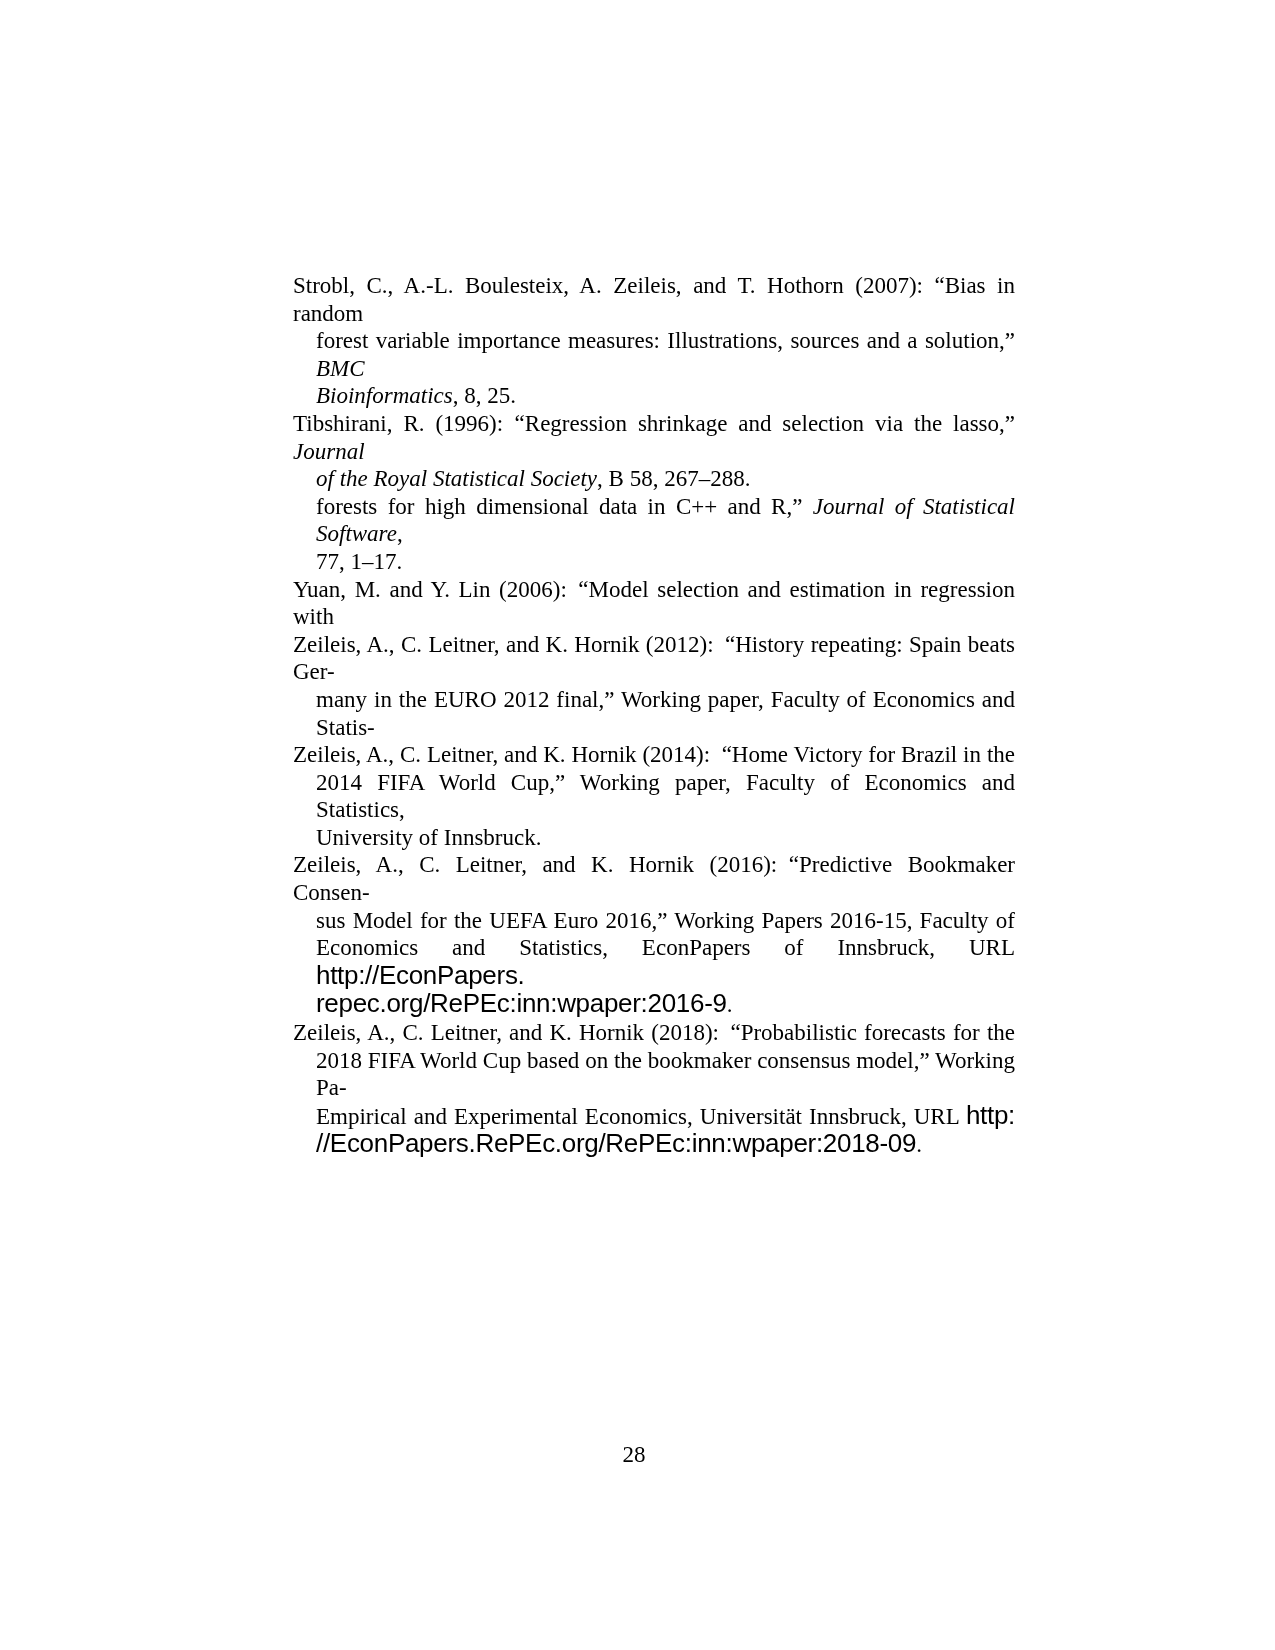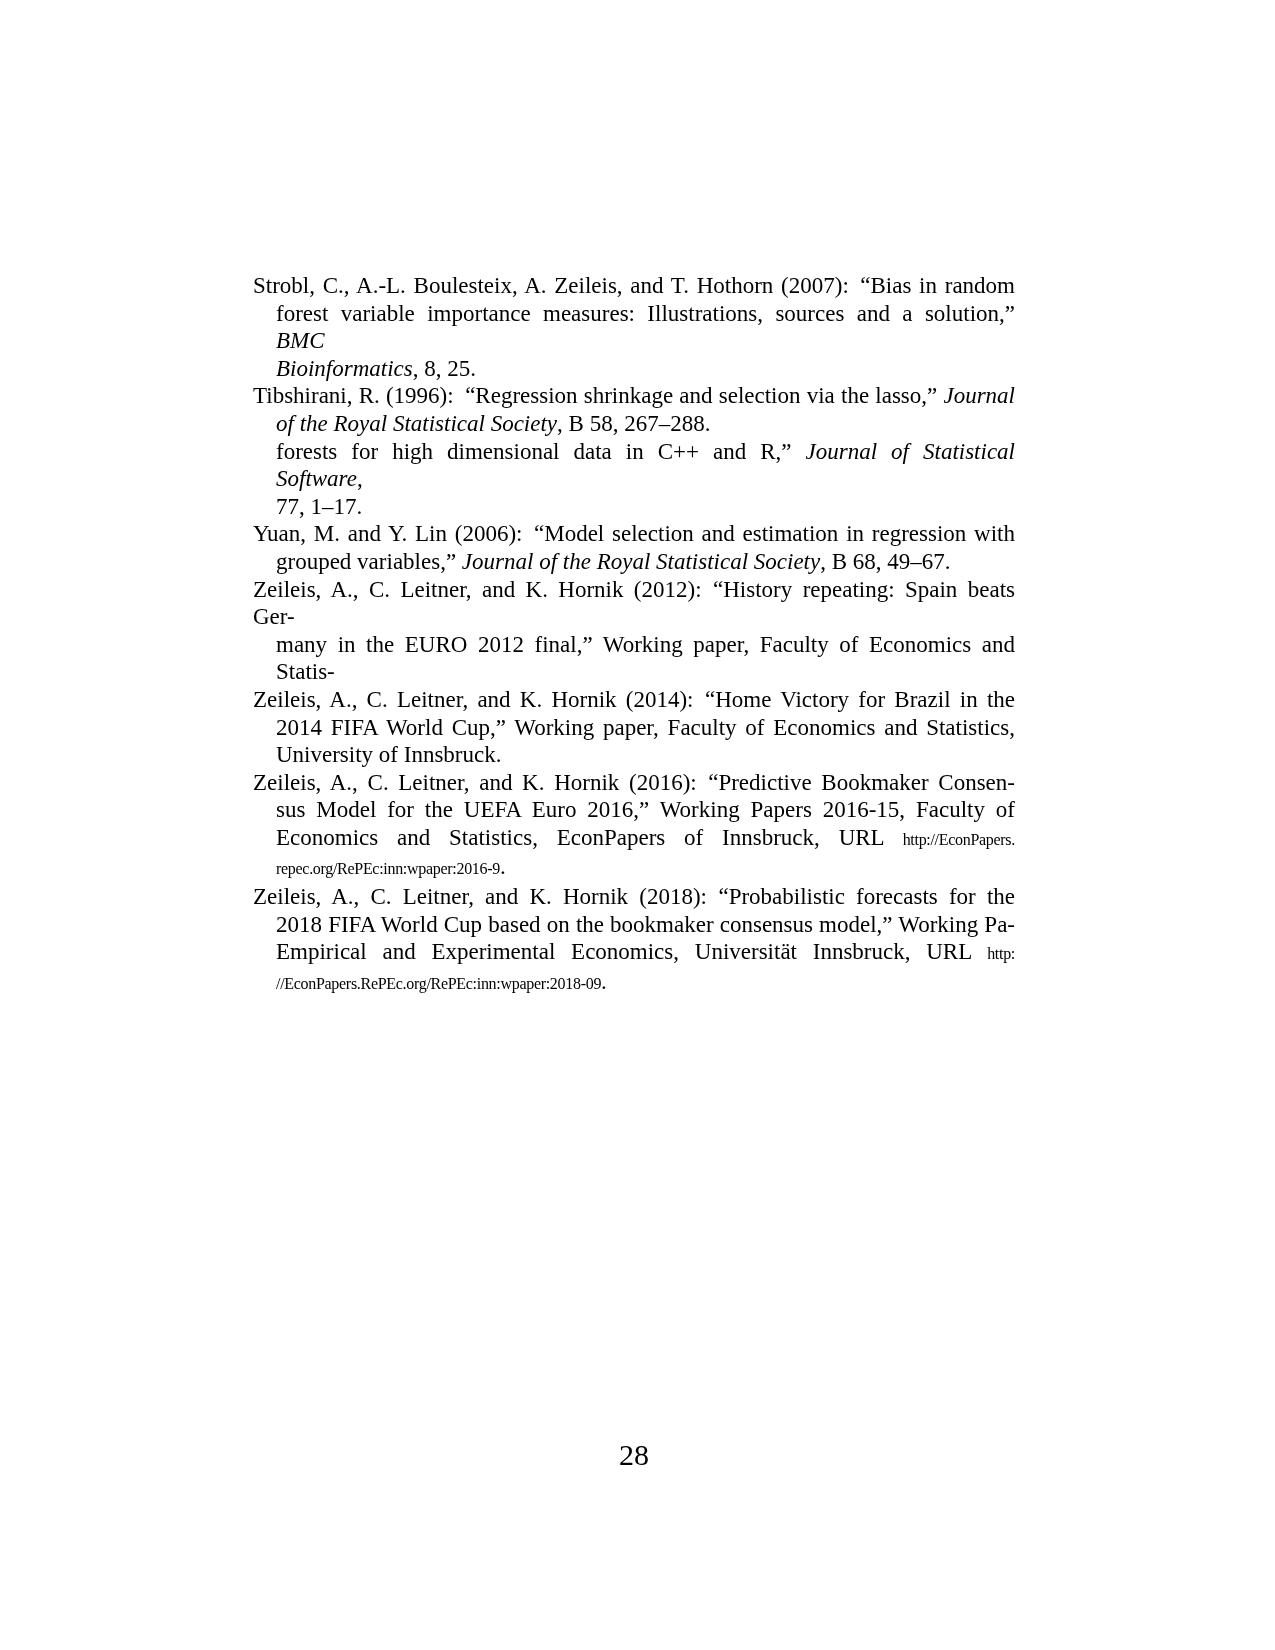--- a/index.html
+++ b/index.html
@@ -17,35 +17,36 @@
     position: absolute;
     left: 253px; top: 272px;
     width: 762px;
     font-size: 23px;
   }
   .ref { margin: 0; padding: 0; }
   .line {
     display: block;
     line-height: 27.6px;
     text-align: justify;
+    margin-left: 40px;
   }
   .line.just { text-align-last: justify; }
   .line.ind { padding-left: 23px; }
   .it { font-style: italic; }
   .tt {
-    font-family: Liberation Serif, serif;
-    font-size: 16px;
+    font-family: Liberation Sans, sans-serif;
+    font-size: 26px;
     letter-spacing: -0.3px;
   }
   .pagenum {
     position: absolute;
     left: 253px; top: 1441px;
     width: 762px;
     text-align: center;
-    font-size: 30px;
+    font-size: 23px;
     line-height: 27.6px;
   }
 </style>
 </head>
 <body>
 
 <div class="page">
   <div class="refs">
       <p class="ref">
         <span class="line just"><span>Strobl, C., A.-L. Boulesteix, A. Zeileis, and T. Hothorn (2007): “Bias in random</span></span>
@@ -55,21 +56,20 @@
       <p class="ref">
         <span class="line just"><span>Tibshirani, R. (1996): “Regression shrinkage and selection via the lasso,” </span><span class="it">Journal</span></span>
         <span class="line ind"><span class="it">of the Royal Statistical Society</span><span>, B 58, 267–288.</span></span>
       </p>
       <p class="ref">
         <span class="line ind just"><span>forests for high dimensional data in C++ and R,” </span><span class="it">Journal of Statistical Software</span><span>,</span></span>
         <span class="line ind"><span>77, 1–17.</span></span>
       </p>
       <p class="ref">
         <span class="line just"><span>Yuan, M. and Y. Lin (2006): “Model selection and estimation in regression with</span></span>
-        <span class="line ind"><span>grouped variables,” </span><span class="it">Journal of the Royal Statistical Society</span><span>, B 68, 49–67.</span></span>
       </p>
       <p class="ref">
         <span class="line just"><span>Zeileis, A., C. Leitner, and K. Hornik (2012): “History repeating: Spain beats Ger-</span></span>
         <span class="line ind just"><span>many in the EURO 2012 final,” Working paper, Faculty of Economics and Statis-</span></span>
       </p>
       <p class="ref">
         <span class="line just"><span>Zeileis, A., C. Leitner, and K. Hornik (2014): “Home Victory for Brazil in the</span></span>
         <span class="line ind just"><span>2014 FIFA World Cup,” Working paper, Faculty of Economics and Statistics,</span></span>
         <span class="line ind"><span>University of Innsbruck.</span></span>
       </p>

